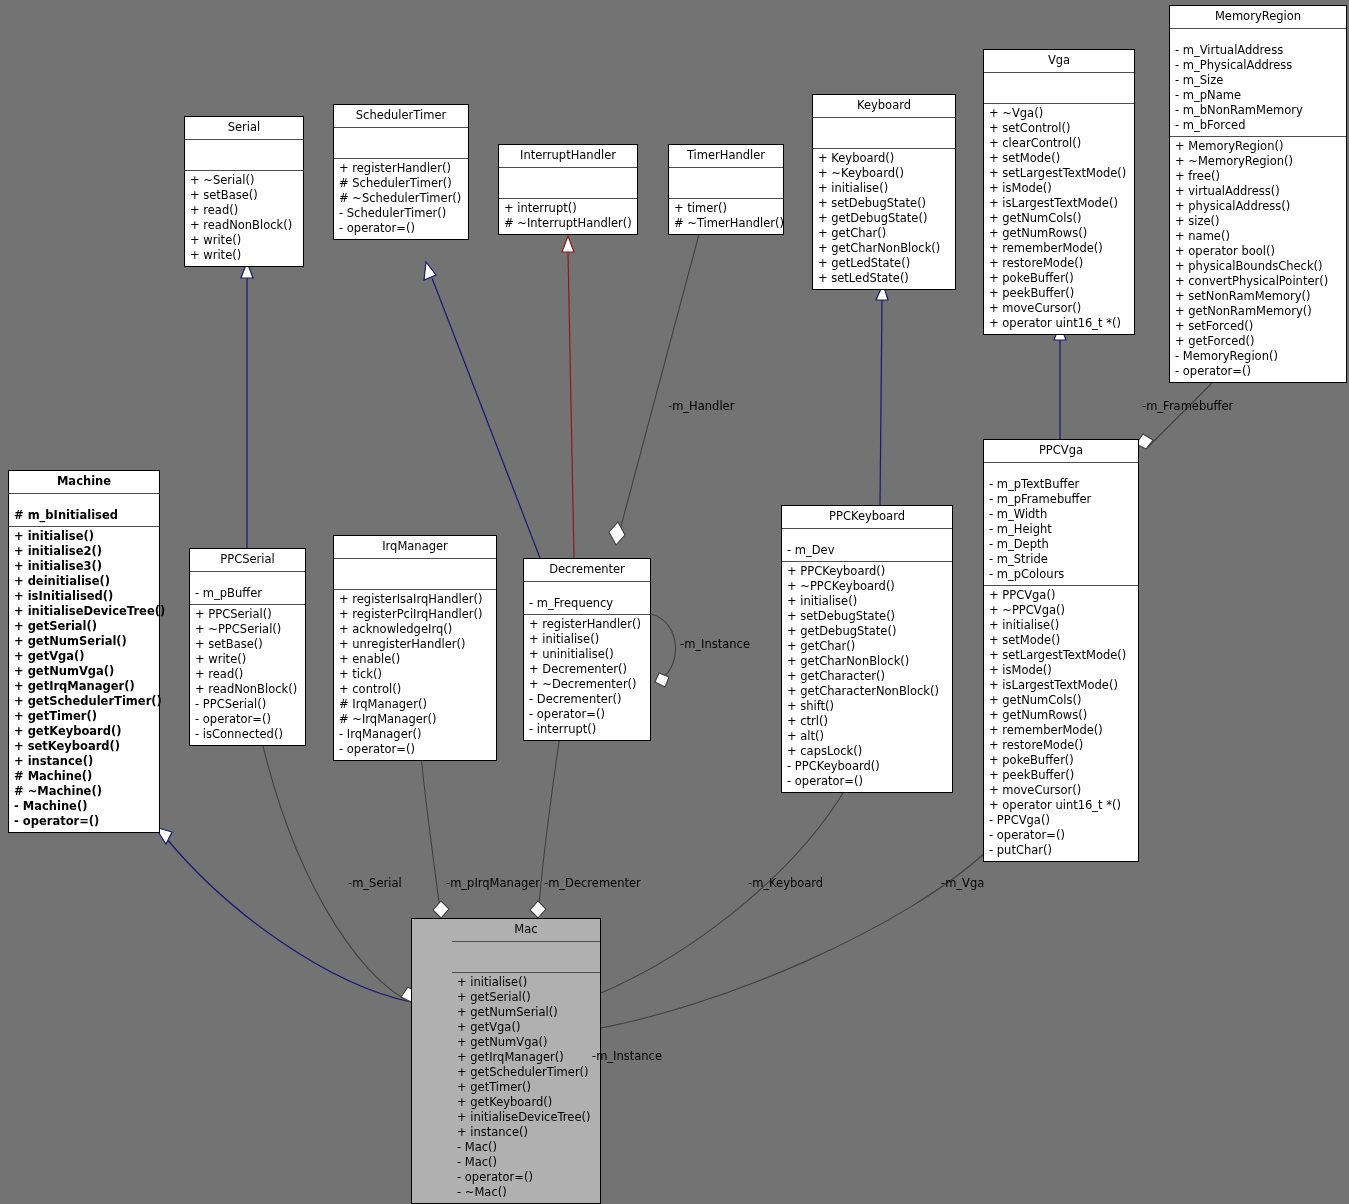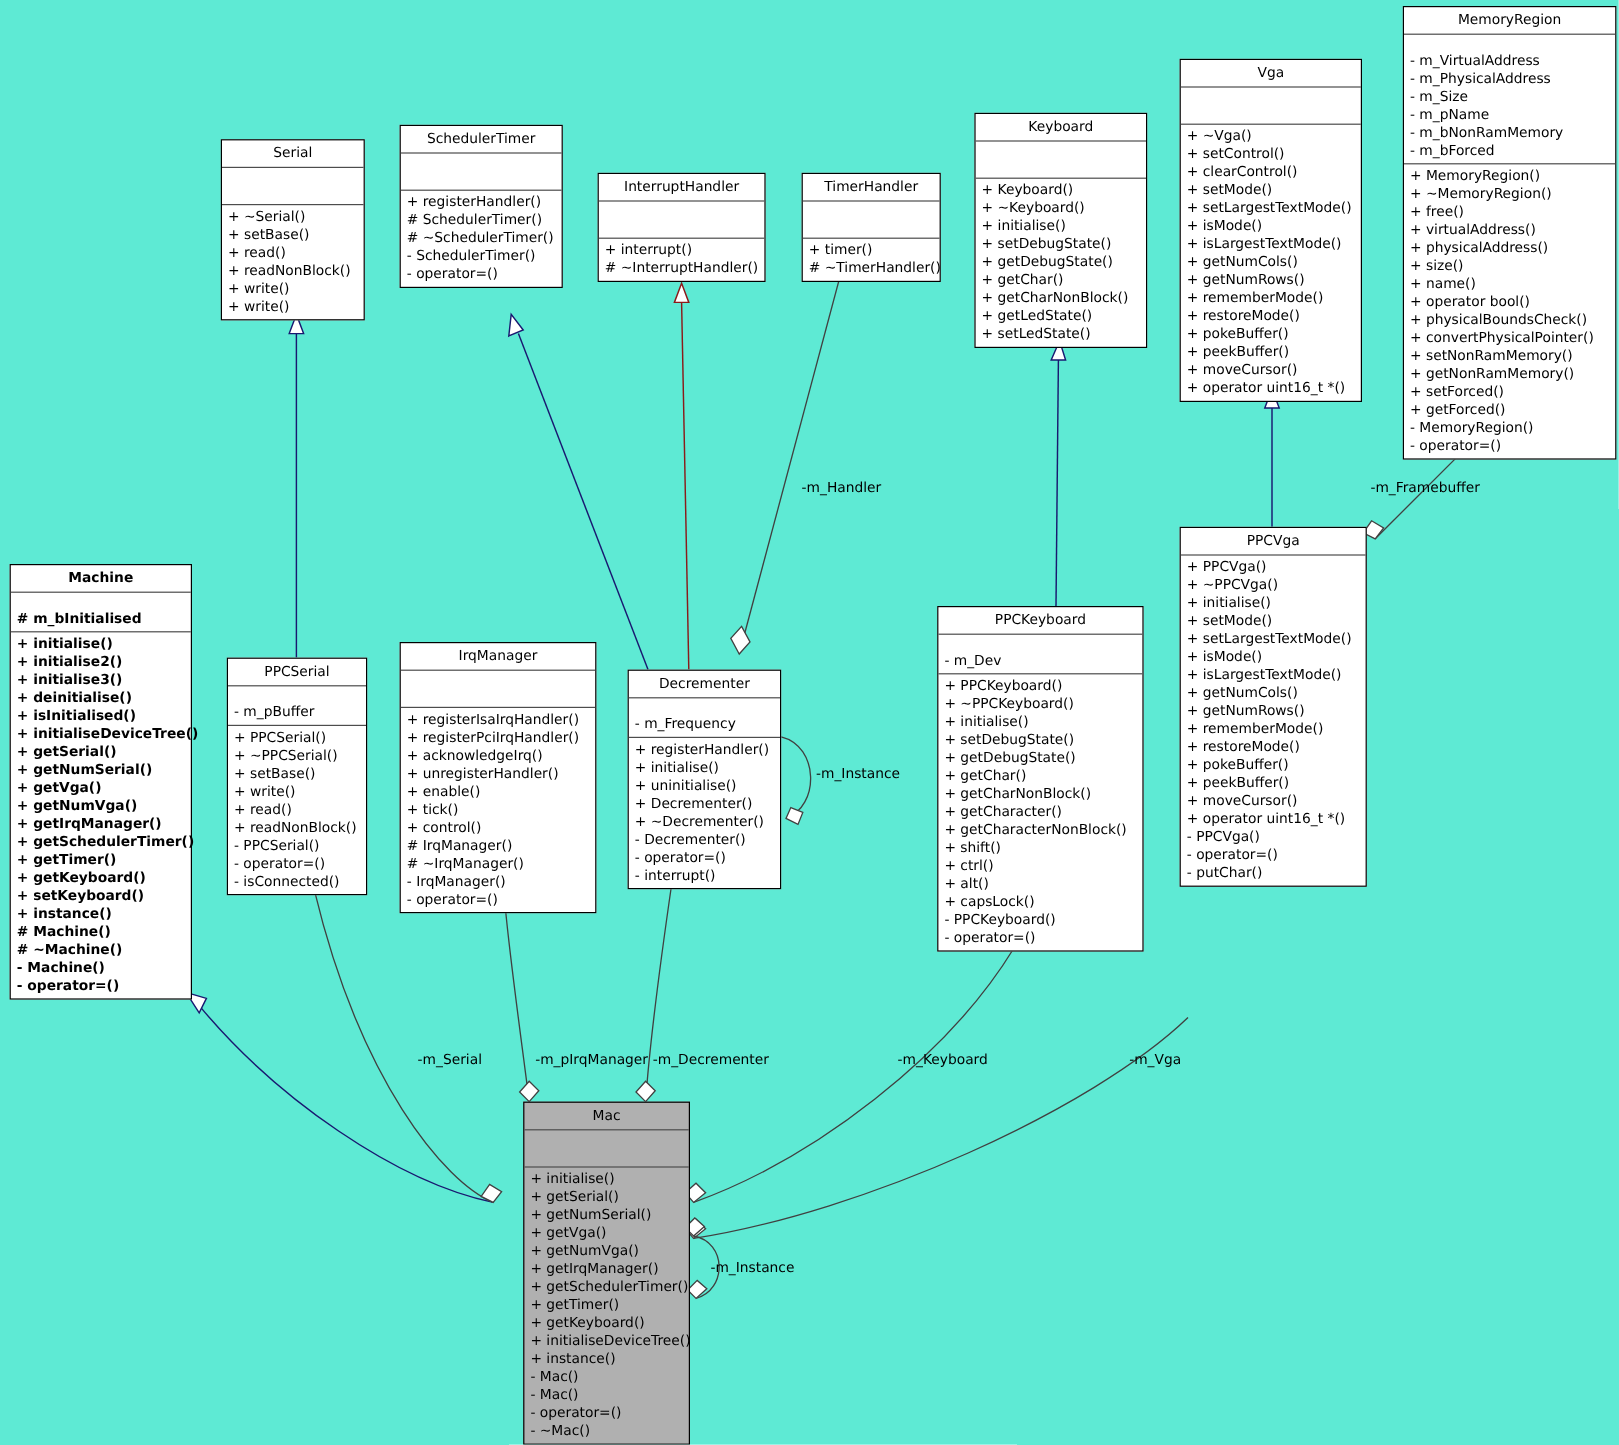--- a/index.html
+++ b/index.html
@@ -5,21 +5,21 @@
 <style>
   html, body {
     margin: 0;
     padding: 0;
     background: #ffffff;
   }
   #canvas {
     position: relative;
     width: 1349px;
     height: 1204px;
-    background: #5eead4;
+    background: #737373;
     font-family: "DejaVu Sans", "Liberation Sans", sans-serif;
     overflow: hidden;
   }
   svg.edges {
     position: absolute;
     left: 0;
     top: 0;
     width: 1349px;
     height: 1204px;
     pointer-events: none;
@@ -256,20 +256,29 @@
     <div class="cls-title">TimerHandler</div>
     <div class="cls-attrs"></div>
     <div class="cls-ops">
       <div class="cls-row">+ timer()</div>
       <div class="cls-row"># ~TimerHandler()</div>
     </div>
   </div>
 
   <div class="uml-class" style="left:983px; top:439px; width:156px;">
     <div class="cls-title">PPCVga</div>
+    <div class="cls-attrs">
+      <div class="cls-row">- m_pTextBuffer</div>
+      <div class="cls-row">- m_pFramebuffer</div>
+      <div class="cls-row">- m_Width</div>
+      <div class="cls-row">- m_Height</div>
+      <div class="cls-row">- m_Depth</div>
+      <div class="cls-row">- m_Stride</div>
+      <div class="cls-row">- m_pColours</div>
+    </div>
     <div class="cls-ops">
       <div class="cls-row">+ PPCVga()</div>
       <div class="cls-row">+ ~PPCVga()</div>
       <div class="cls-row">+ initialise()</div>
       <div class="cls-row">+ setMode()</div>
       <div class="cls-row">+ setLargestTextMode()</div>
       <div class="cls-row">+ isMode()</div>
       <div class="cls-row">+ isLargestTextMode()</div>
       <div class="cls-row">+ getNumCols()</div>
       <div class="cls-row">+ getNumRows()</div>
@@ -384,21 +393,21 @@
       <div class="cls-row">+ initialise()</div>
       <div class="cls-row">+ uninitialise()</div>
       <div class="cls-row">+ Decrementer()</div>
       <div class="cls-row">+ ~Decrementer()</div>
       <div class="cls-row">- Decrementer()</div>
       <div class="cls-row">- operator=()</div>
       <div class="cls-row">- interrupt()</div>
     </div>
   </div>
 
-  <div class="uml-class filled" style="left:436px; top:918px; width:139px;">
+  <div class="uml-class filled" style="left:411px; top:918px; width:190px;padding-left:40px;">
     <div class="cls-title">Mac</div>
     <div class="cls-attrs"></div>
     <div class="cls-ops">
       <div class="cls-row">+ initialise()</div>
       <div class="cls-row">+ getSerial()</div>
       <div class="cls-row">+ getNumSerial()</div>
       <div class="cls-row">+ getVga()</div>
       <div class="cls-row">+ getNumVga()</div>
       <div class="cls-row">+ getIrqManager()</div>
       <div class="cls-row">+ getSchedulerTimer()</div>

